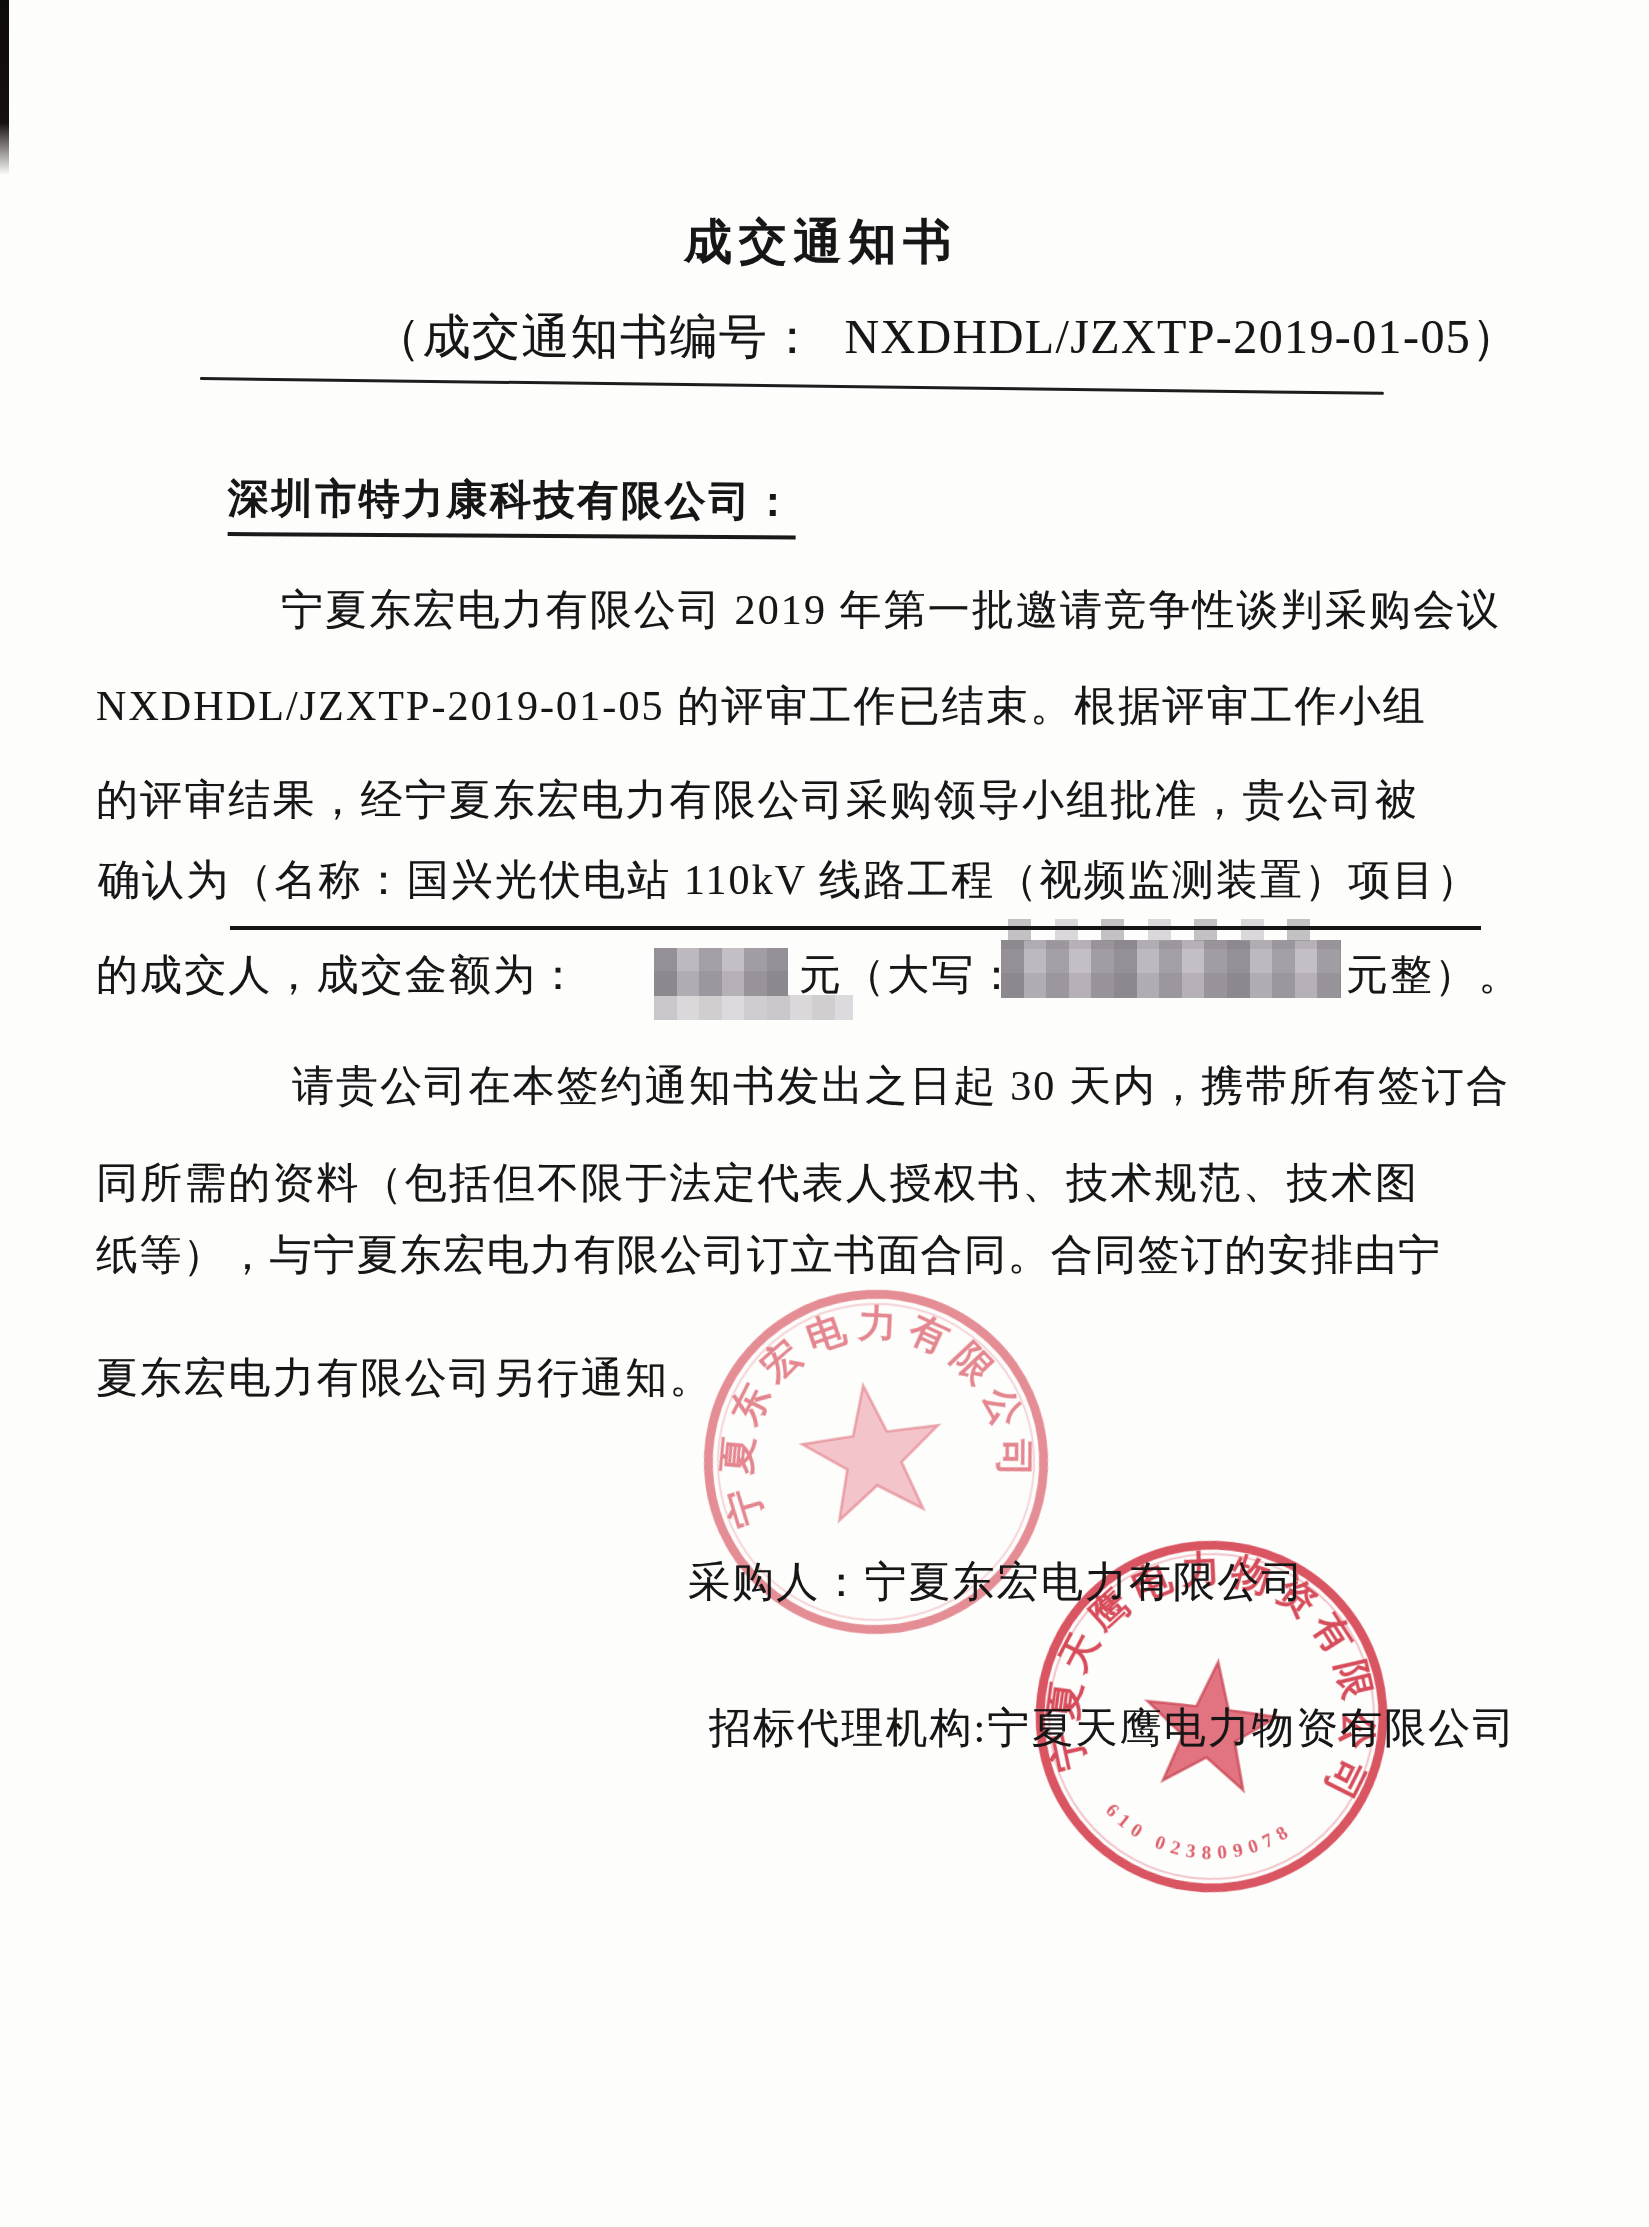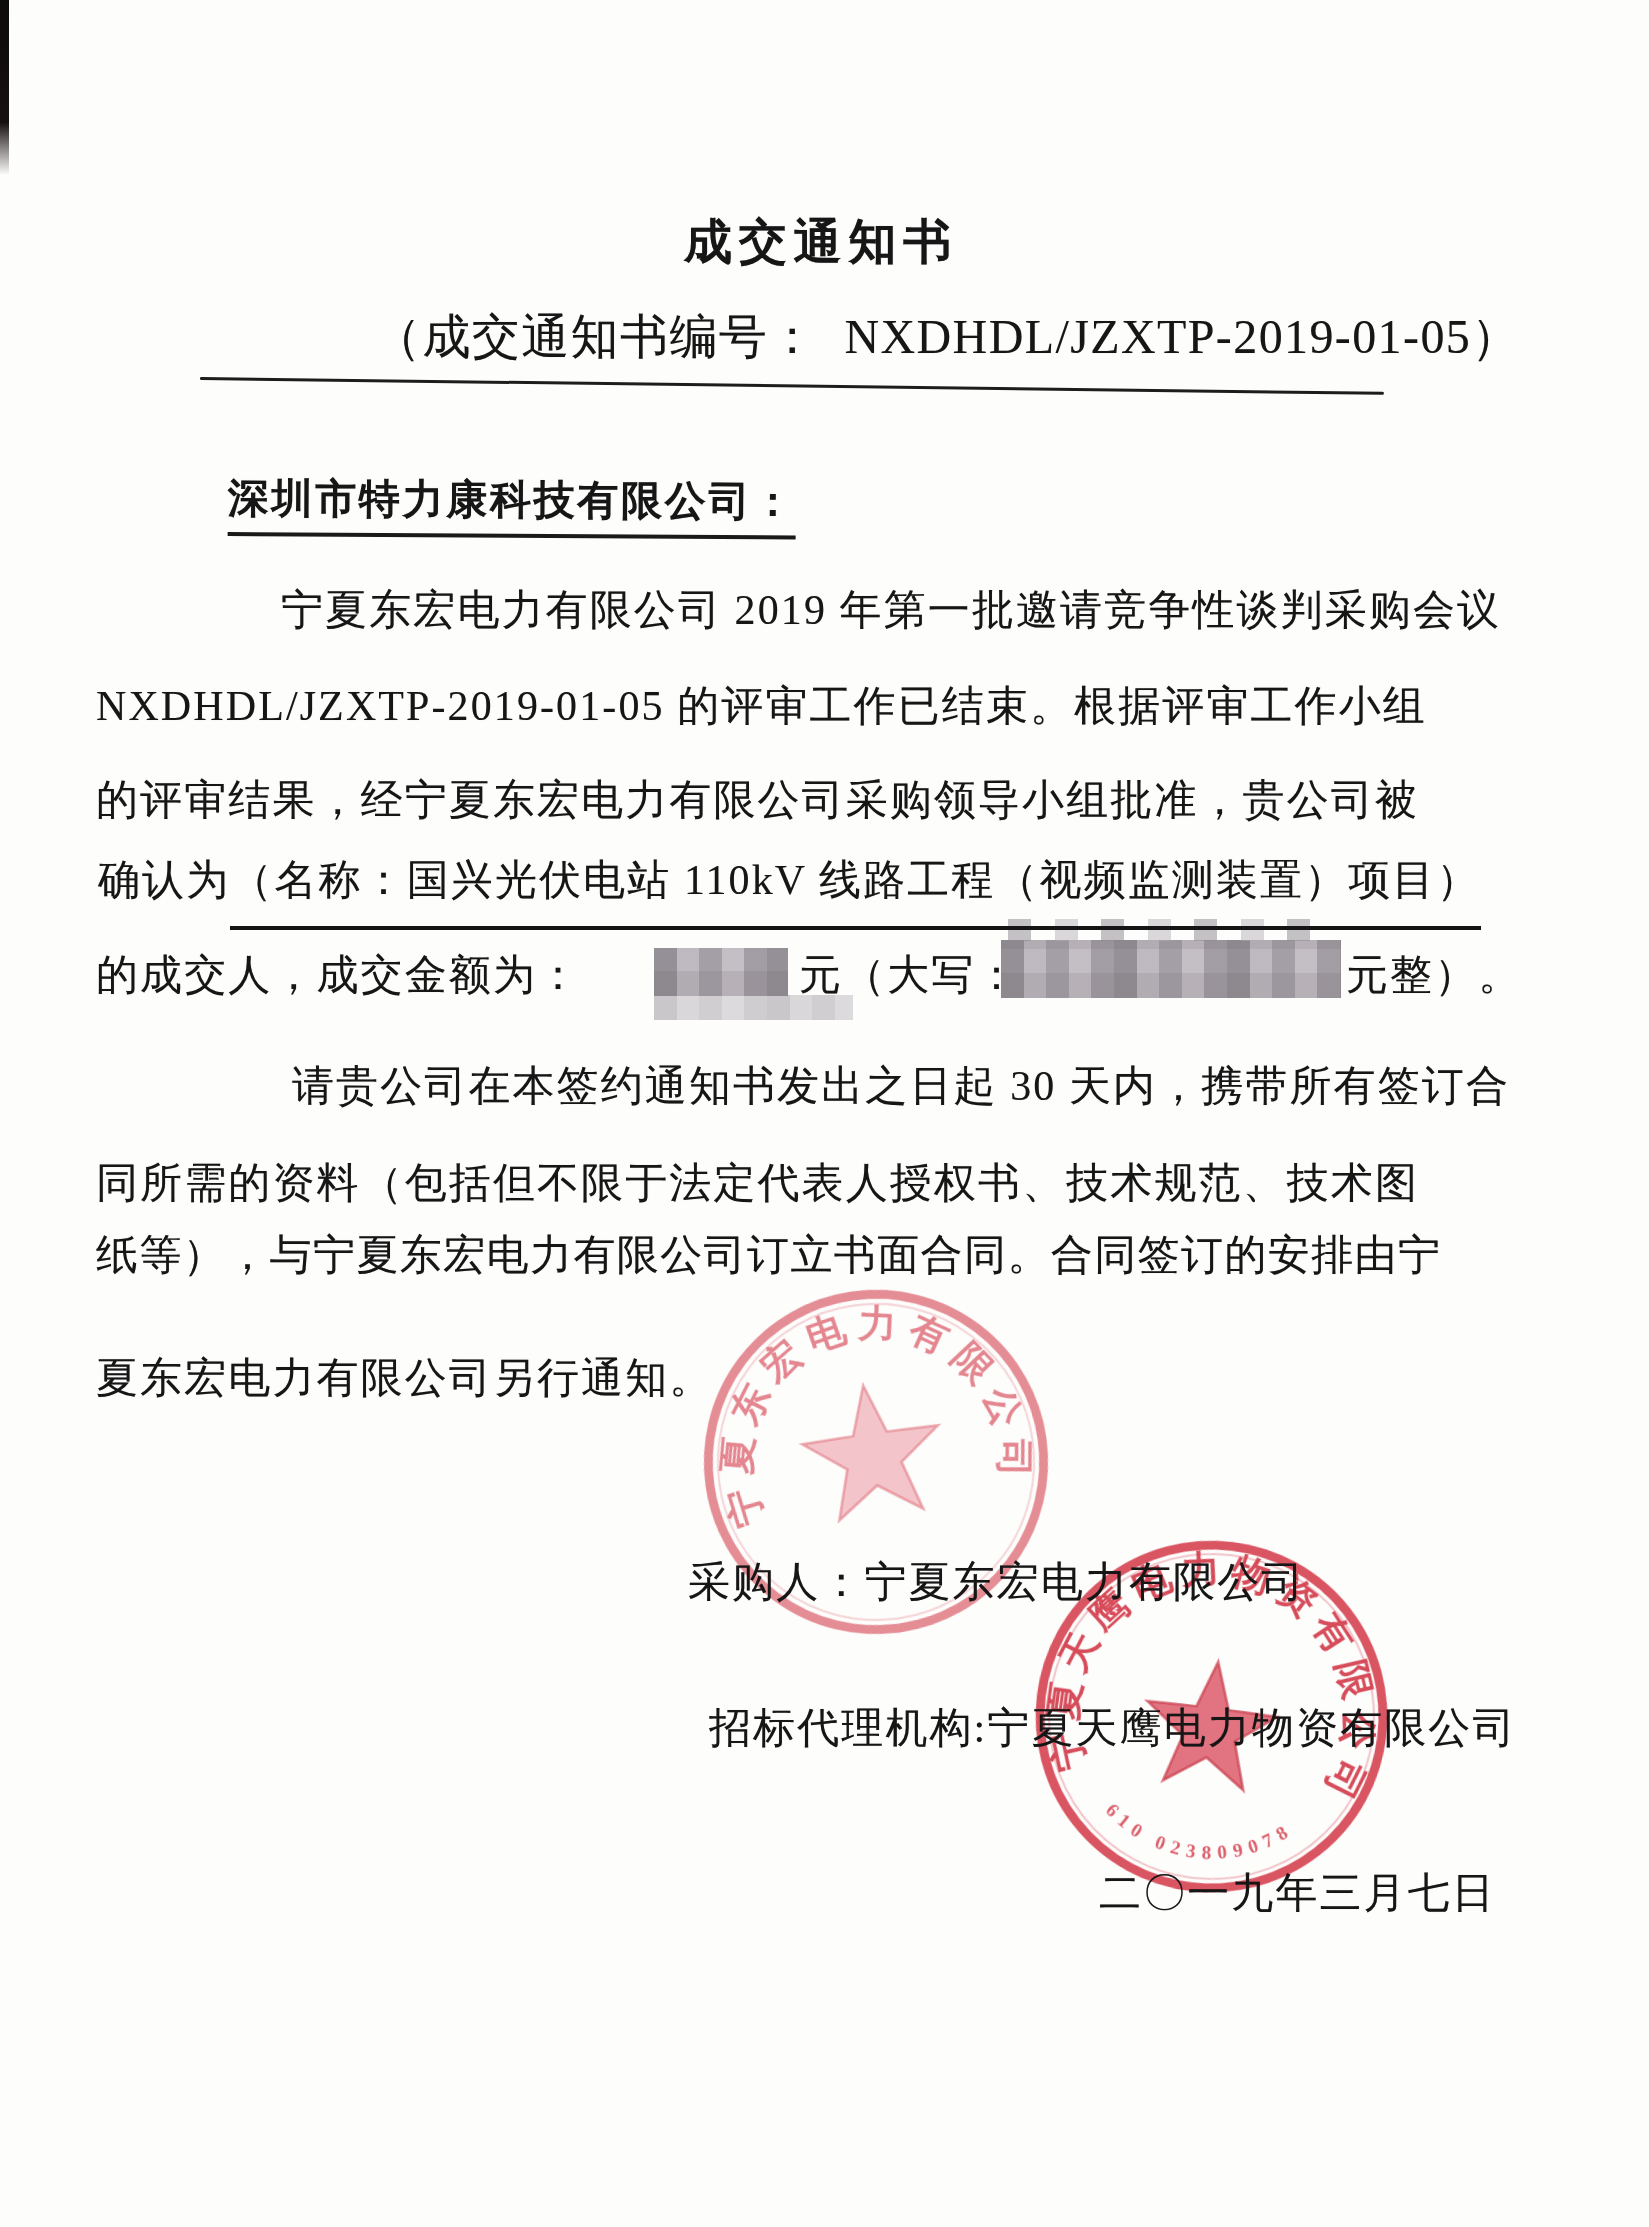--- a/index.html
+++ b/index.html
@@ -140,16 +140,15 @@
     <text font-size="56" letter-spacing="12" fill="#d0293a" fill-opacity="0.95">
       <textPath href="#s2arc" startOffset="0">宁夏天鹰电力物资有限公司</textPath>
     </text>
     <text font-size="28" letter-spacing="10" fill="#d0293a" fill-opacity="0.85">
       <textPath href="#s2code" startOffset="42">610 023809078</textPath>
     </text>
   </svg>
 
   <div class="abs bline buyer">采购人：宁夏东宏电力有限公司</div>
   <div class="abs bline agency">招标代理机构:宁夏天鹰电力物资有限公司</div>
-  <div class="abs bline date">二〇一九年三月七日</div>
 
 </div>
 
 
 </body></html>

